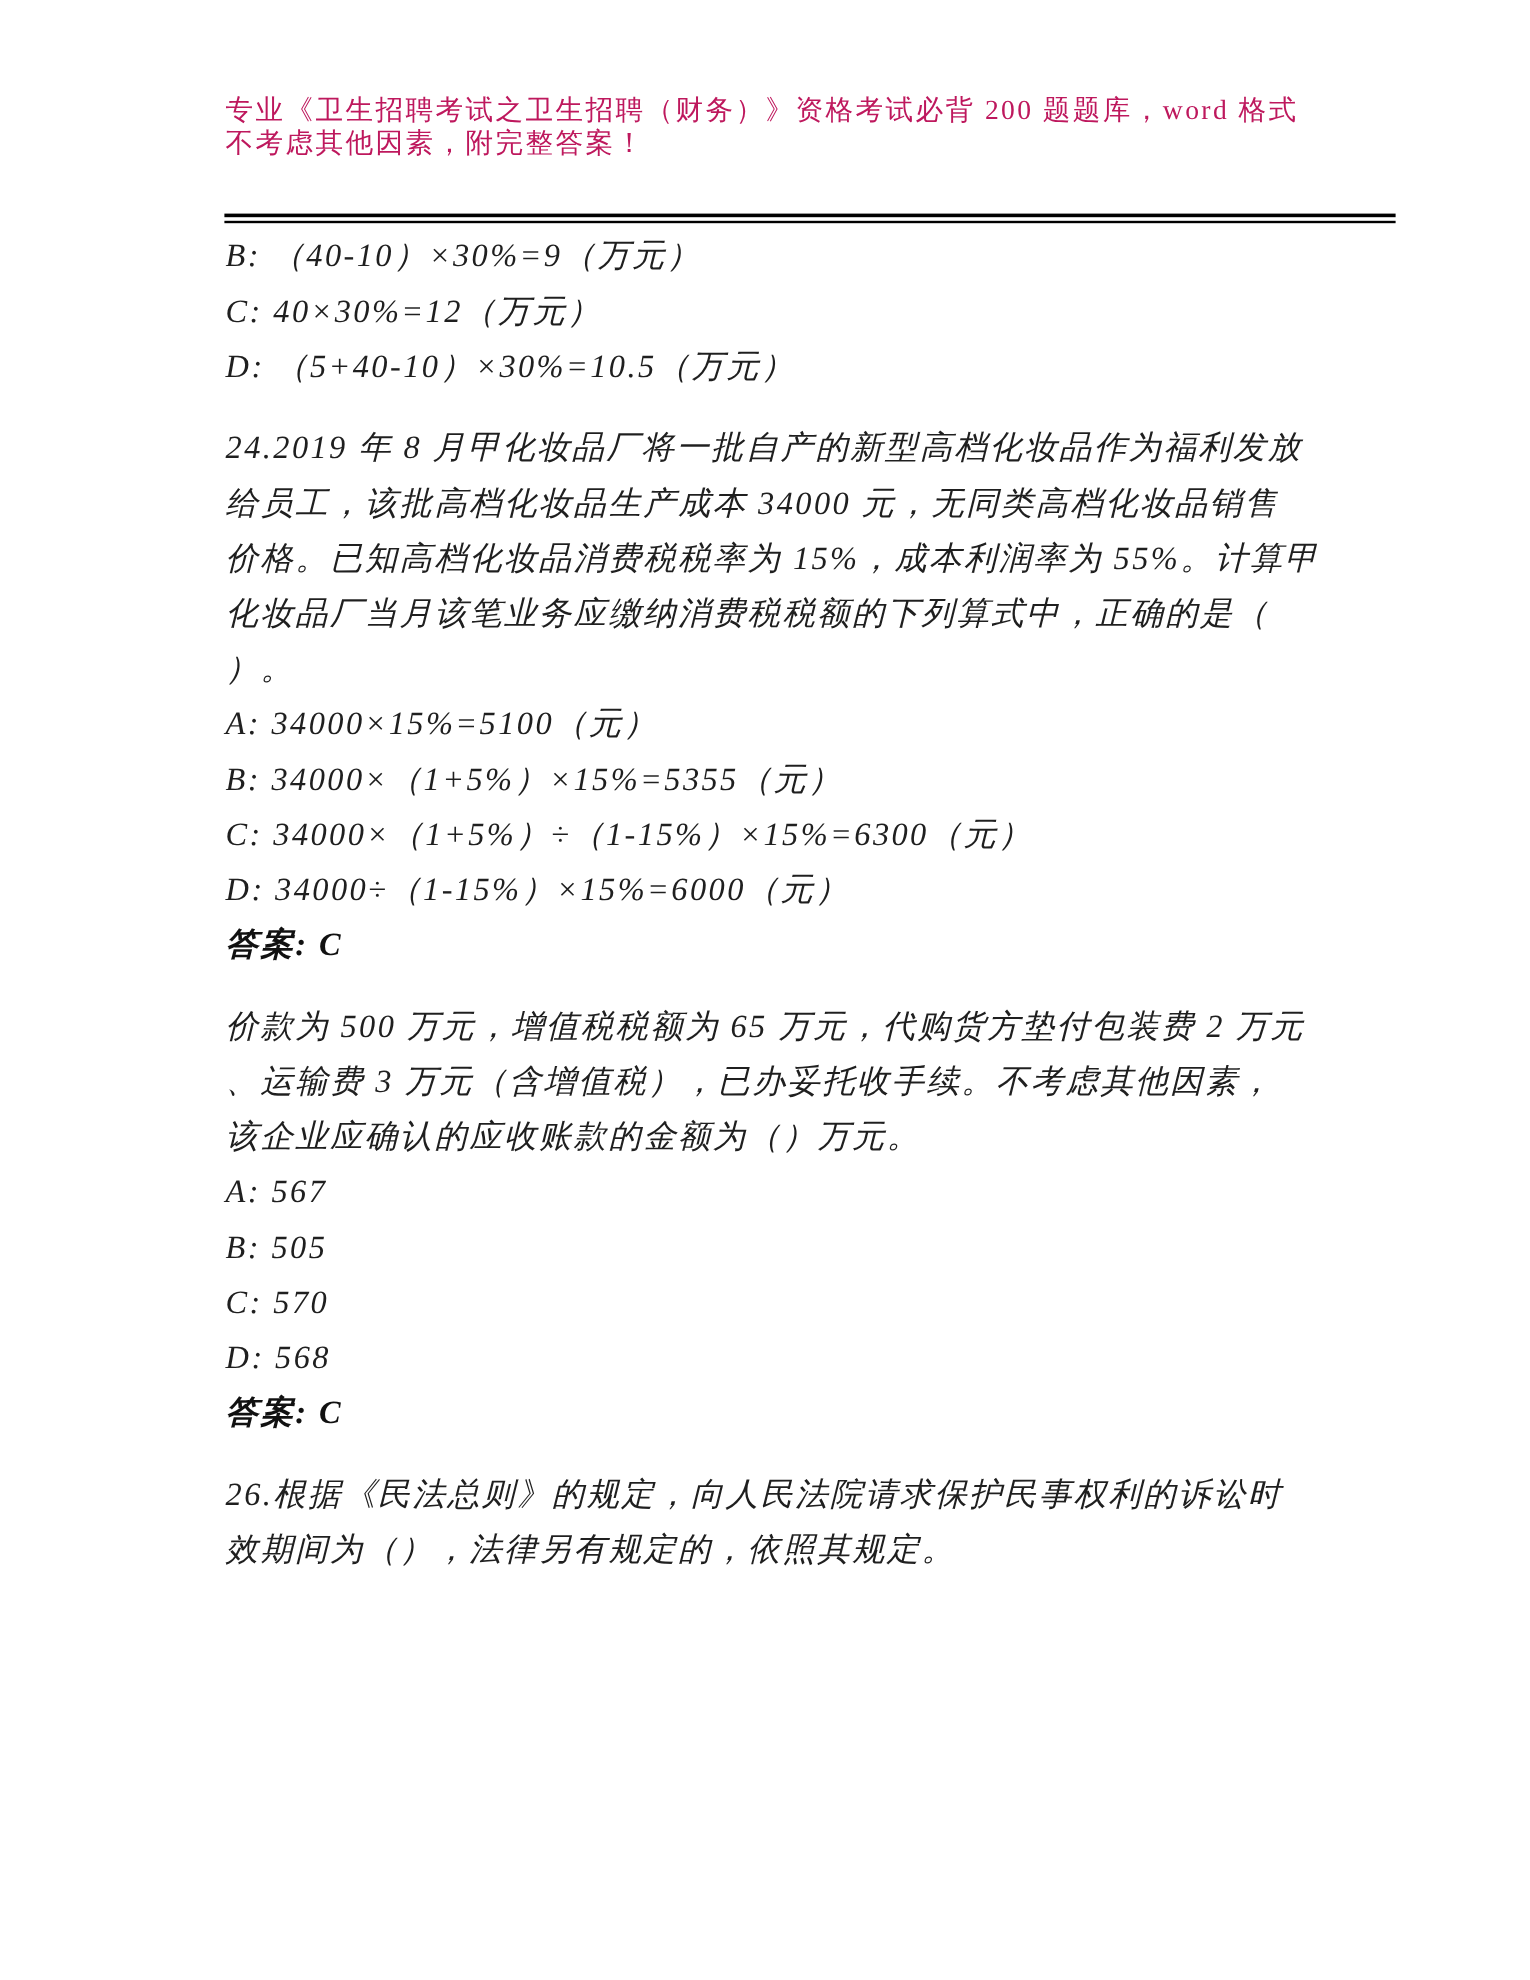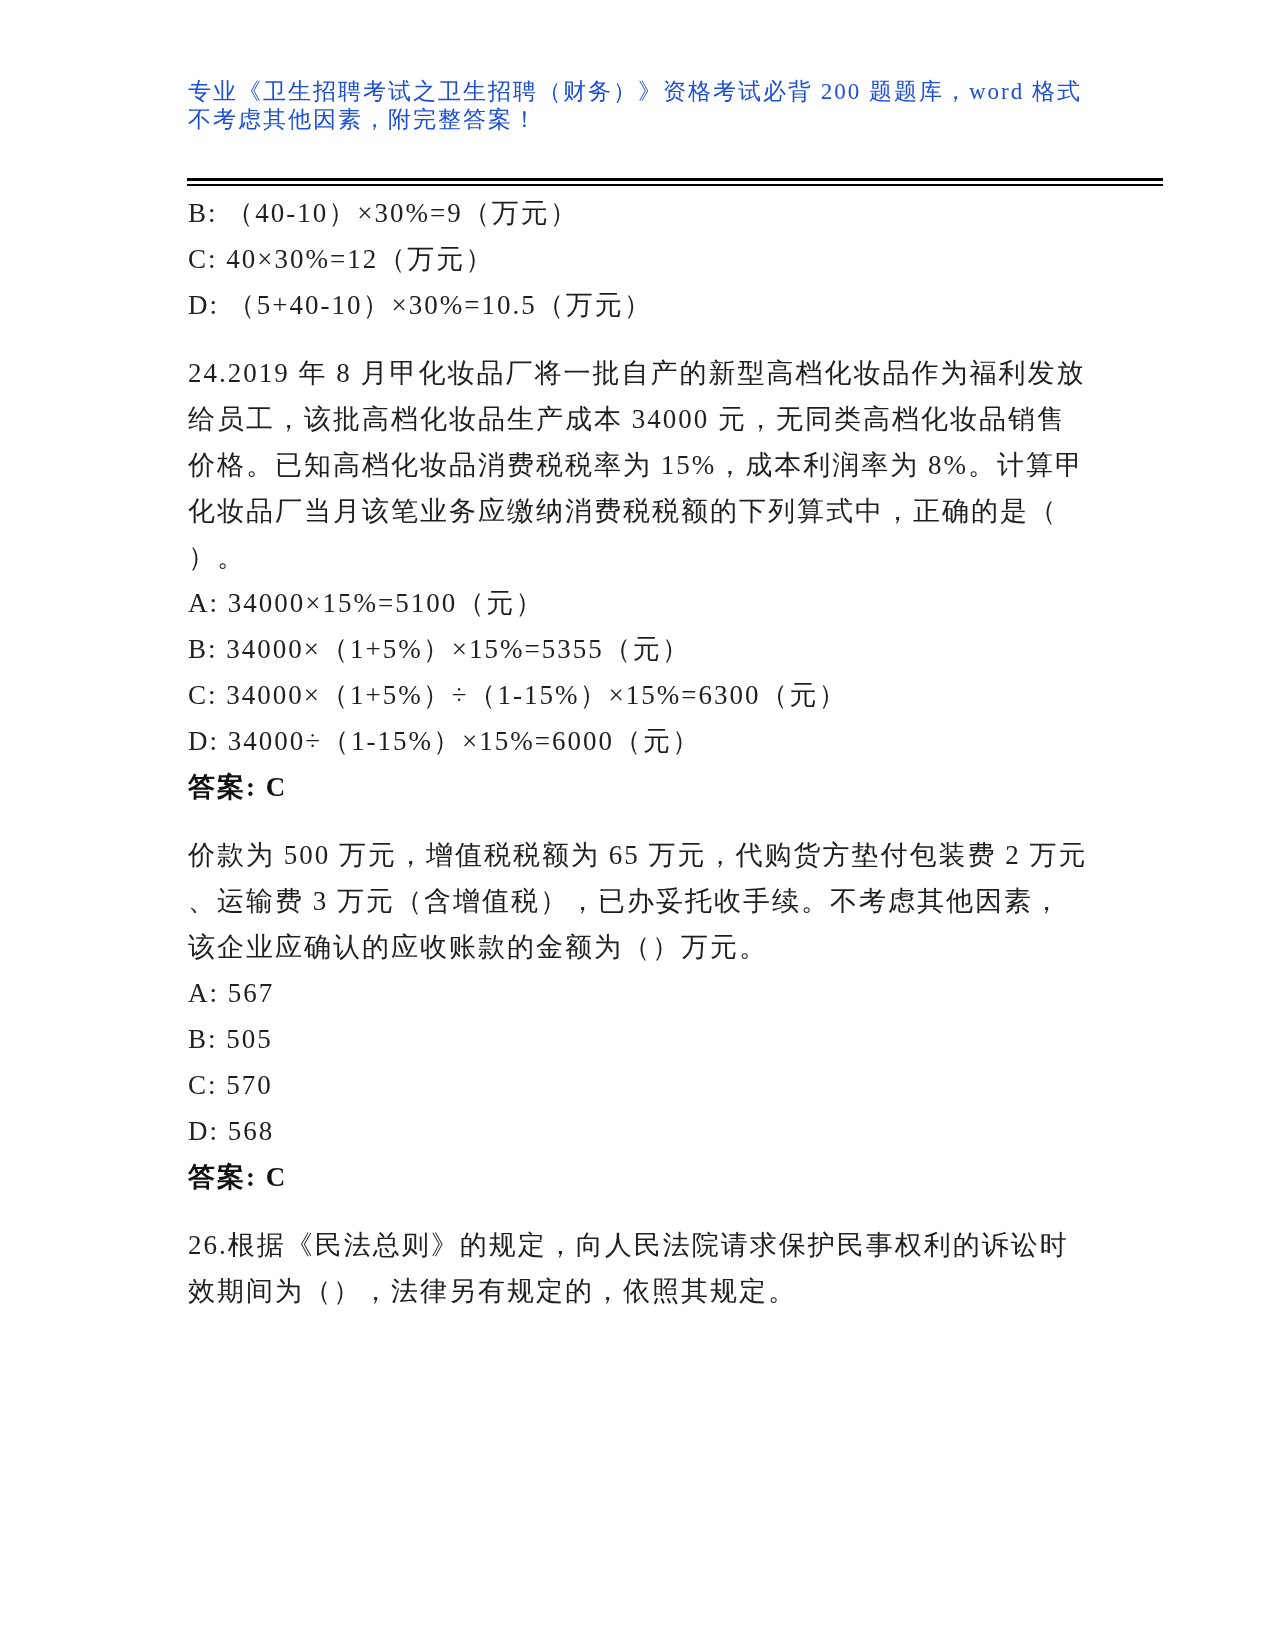--- a/index.html
+++ b/index.html
@@ -18,21 +18,21 @@
     color: #1f1f1f;
   }
   .header {
     position: absolute;
     left: 188px;
     top: 78px;
     width: 920px;
     font-size: 23px;
     line-height: 28px;
     letter-spacing: 2px;
-    color: #1d4ed8;
+    color: #be185d;
   }
   .header .hline {
     white-space: nowrap;
   }
   .rule {
     position: absolute;
     left: 187px;
     top: 178px;
     width: 976px;
     height: 3px;
@@ -40,20 +40,21 @@
     border-bottom: 2px solid #000000;
   }
   .content {
     position: absolute;
     left: 188px;
     top: 190px;
     width: 940px;
     font-size: 27px;
     line-height: 46px;
     letter-spacing: 2px;
+    font-style: italic;
   }
   .qblock {
     margin: 0;
   }
   .qblock + .qblock {
     margin-top: 22px;
   }
   .line {
     white-space: nowrap;
     height: 46px;
@@ -79,21 +80,21 @@
 
     <div class="qblock">
       <div class="line">B: （40-10）×30%=9（万元）</div>
       <div class="line">C: 40×30%=12（万元）</div>
       <div class="line">D: （5+40-10）×30%=10.5（万元）</div>
     </div>
 
     <div class="qblock">
       <div class="line">24.2019 年 8 月甲化妆品厂将一批自产的新型高档化妆品作为福利发放</div>
       <div class="line">给员工，该批高档化妆品生产成本 34000 元，无同类高档化妆品销售</div>
-      <div class="line">价格。已知高档化妆品消费税税率为 15%，成本利润率为 8%。计算甲</div>
+      <div class="line">价格。已知高档化妆品消费税税率为 15%，成本利润率为 55%。计算甲</div>
       <div class="line">化妆品厂当月该笔业务应缴纳消费税税额的下列算式中，正确的是（</div>
       <div class="line">）。</div>
       <div class="line">A: 34000×15%=5100（元）</div>
       <div class="line">B: 34000×（1+5%）×15%=5355（元）</div>
       <div class="line">C: 34000×（1+5%）÷（1-15%）×15%=6300（元）</div>
       <div class="line">D: 34000÷（1-15%）×15%=6000（元）</div>
       <div class="line answer">答案: C</div>
     </div>
 
     <div class="qblock">

